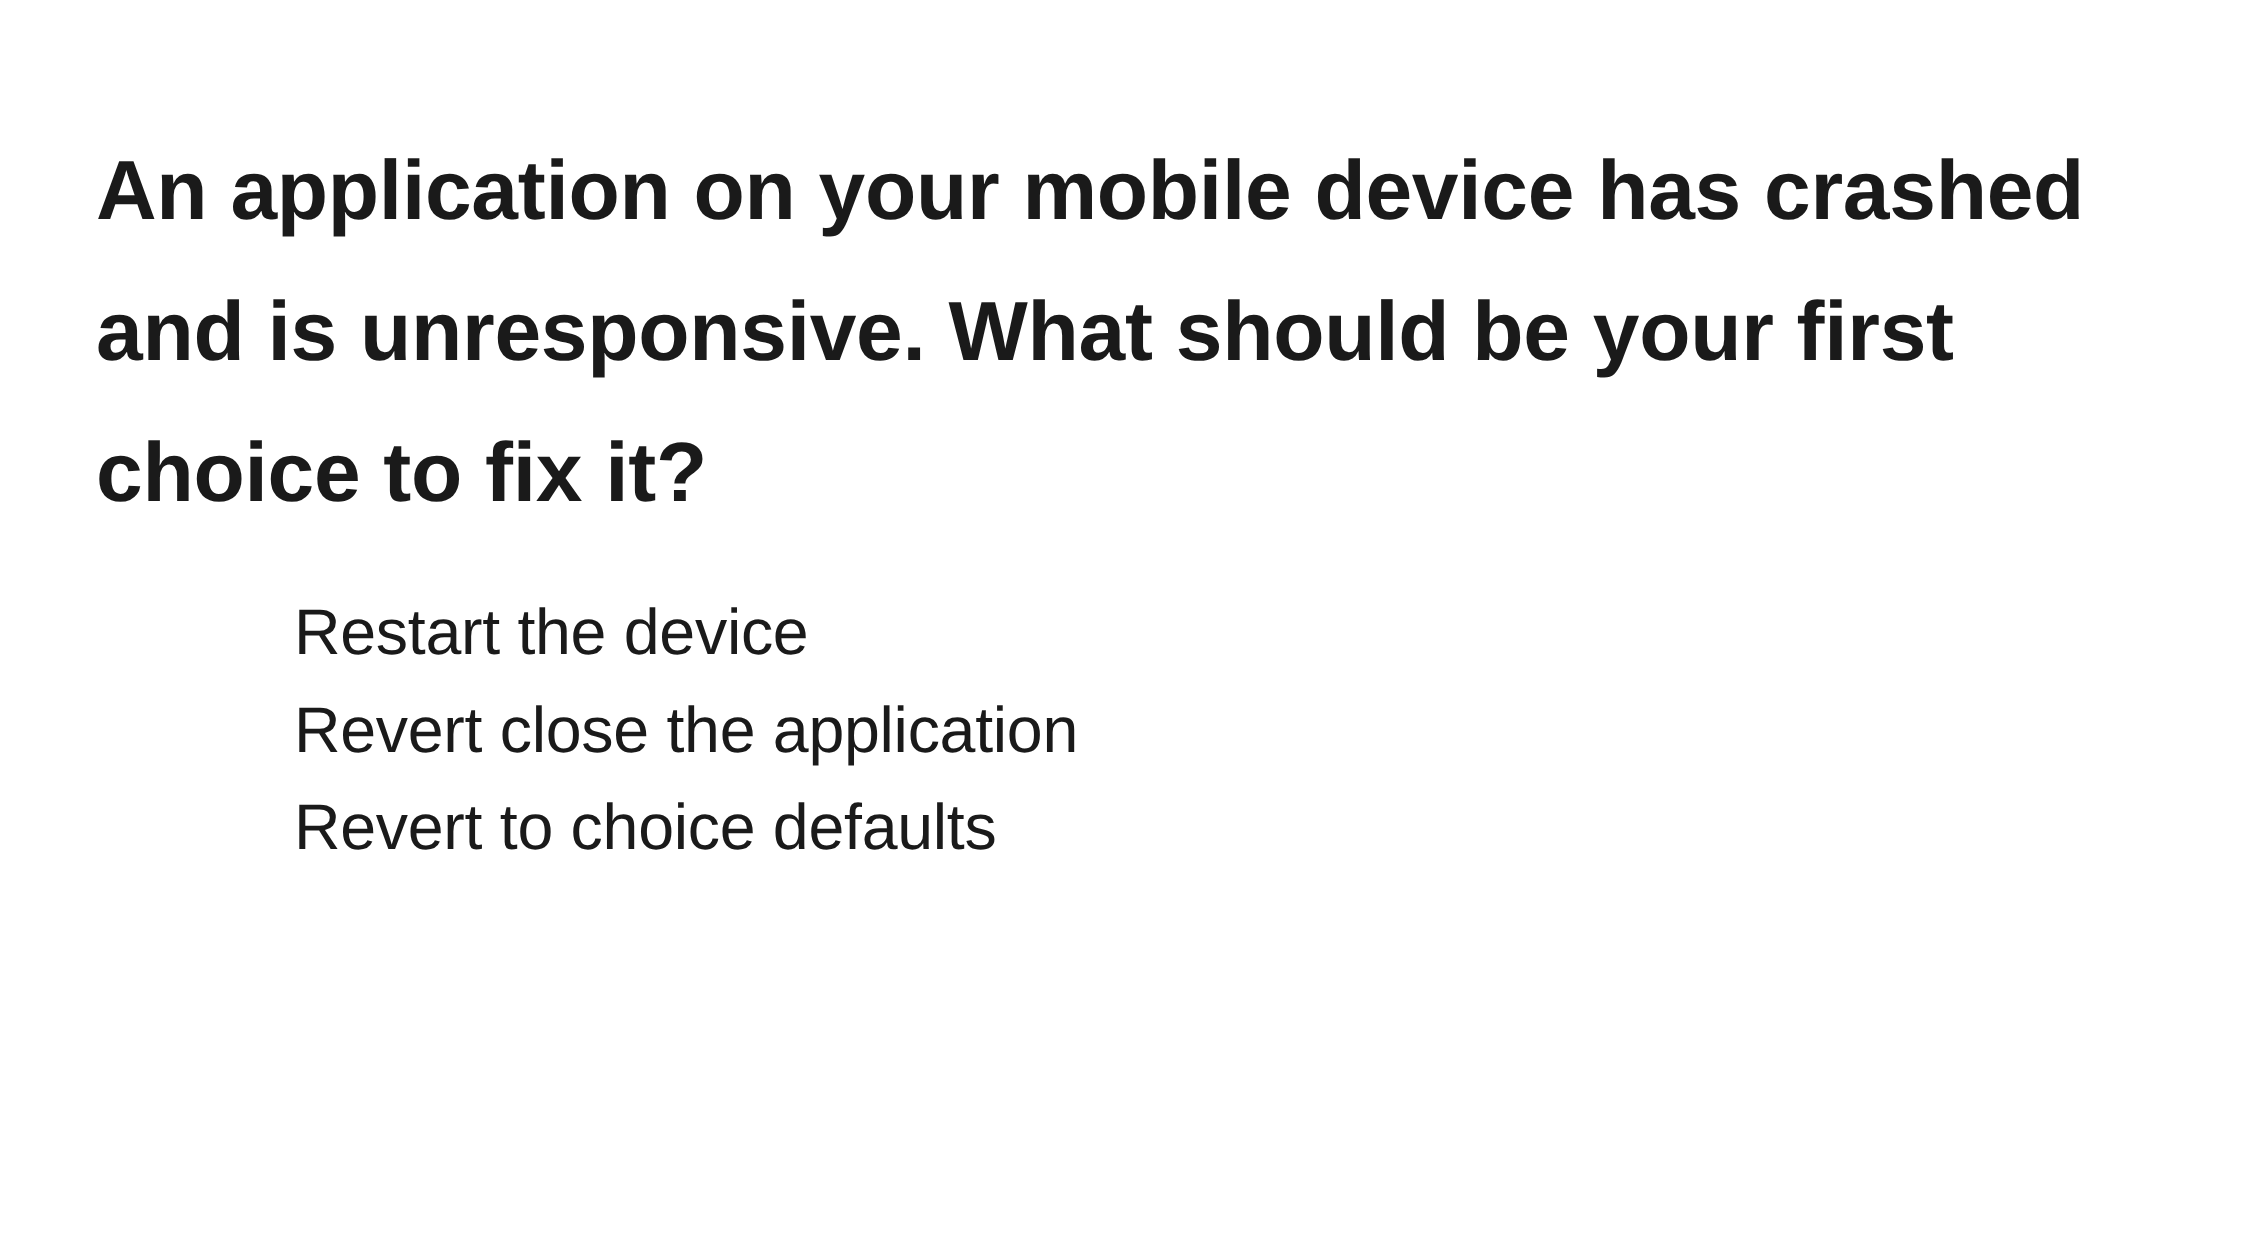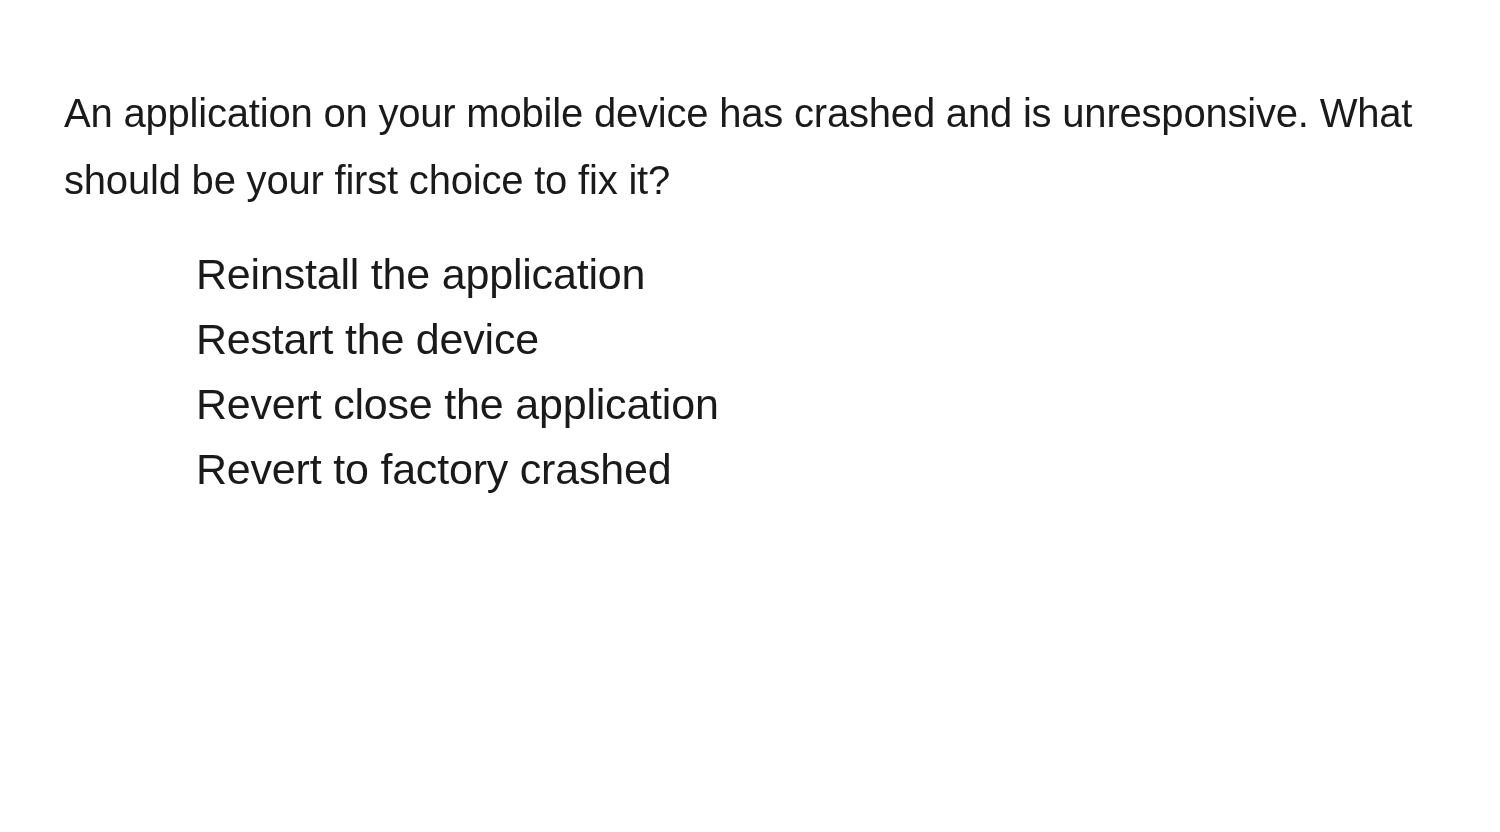--- a/index.html
+++ b/index.html
@@ -11,39 +11,38 @@
       width: 1500px;
       height: 832px;
       background: #ffffff;
       font-family: -apple-system, BlinkMacSystemFont, "Segoe UI", Helvetica, Arial, sans-serif;
       color: #1a1a1a;
       padding-top: 80px;
       padding-left: 64px;
       padding-right: 64px;
     }
     .question {
-      font-size: 40px;
+      font-size: 56px;
       line-height: 1.68;
-      font-weight: 400;
+      font-weight: 700;
       letter-spacing: -0.2px;
       margin-bottom: 28px;
     }
     .options {
       padding-left: 132px;
     }
     .option {
       font-size: 43px;
       line-height: 1.51;
       font-weight: 400;
       letter-spacing: -0.2px;
     }
   </style>
 </head>
 <body>
 
 <div class="question">An application on your mobile device has crashed and is unresponsive. What should be your first choice to fix it?</div>
 
 <div class="options">
-  <div class="option">Reinstall the application</div>
   <div class="option">Restart the device</div>
   <div class="option">Revert close the application</div>
-  <div class="option">Revert to factory crashed</div>
+  <div class="option">Revert to choice defaults</div>
 </div>
 
 </body></html>

